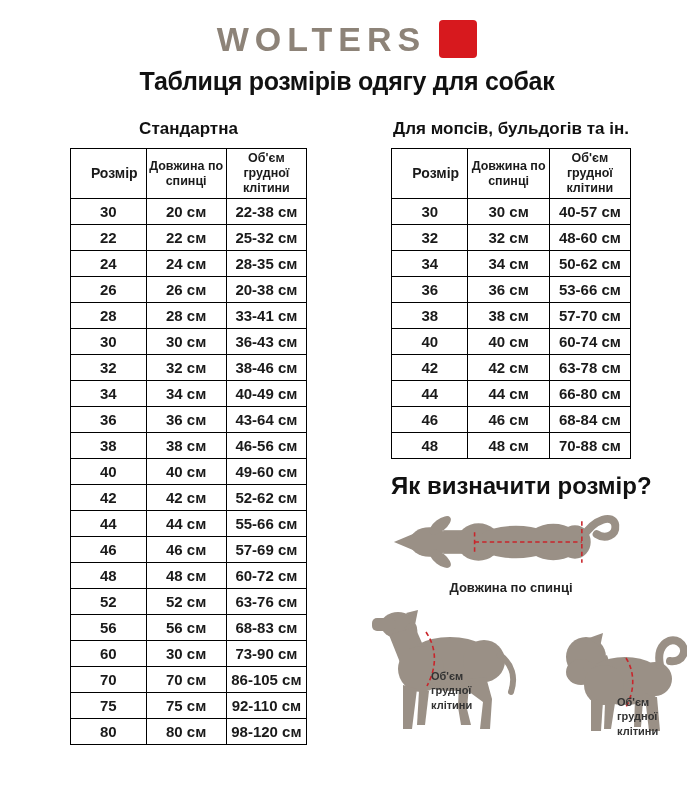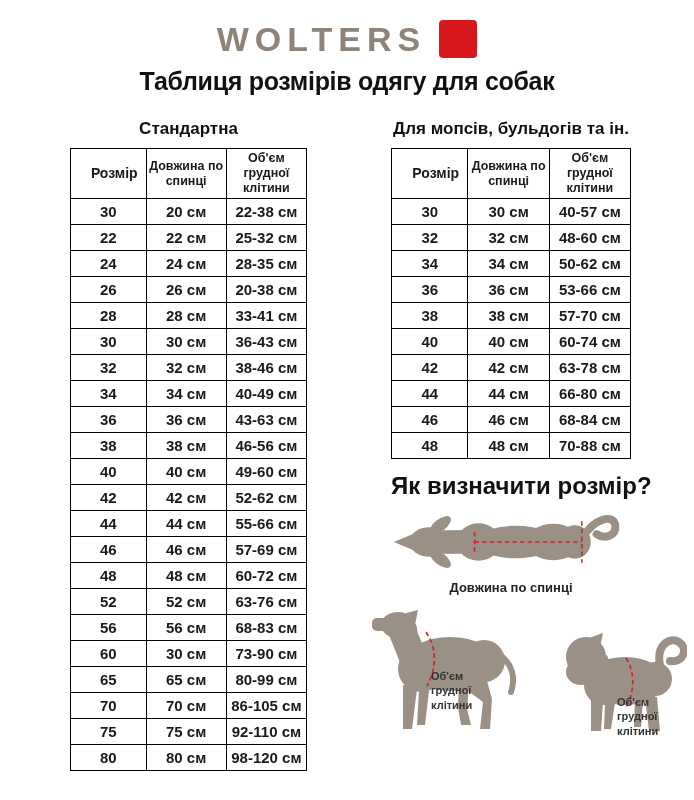--- a/index.html
+++ b/index.html
@@ -152,21 +152,21 @@
               <td>38-46 см</td>
             </tr>
             <tr>
               <td>34</td>
               <td>34 см</td>
               <td>40-49 см</td>
             </tr>
             <tr>
               <td>36</td>
               <td>36 см</td>
-              <td>43-63 см</td>
+              <td>43-64 см</td>
             </tr>
             <tr>
               <td>38</td>
               <td>38 см</td>
               <td>46-56 см</td>
             </tr>
             <tr>
               <td>40</td>
               <td>40 см</td>
               <td>49-60 см</td>
@@ -198,25 +198,20 @@
             </tr>
             <tr>
               <td>56</td>
               <td>56 см</td>
               <td>68-83 см</td>
             </tr>
             <tr>
               <td>60</td>
               <td>30 см</td>
               <td>73-90 см</td>
-            </tr>
-            <tr>
-              <td>65</td>
-              <td>65 см</td>
-              <td>80-99 см</td>
             </tr>
             <tr>
               <td>70</td>
               <td>70 см</td>
               <td>86-105 см</td>
             </tr>
             <tr>
               <td>75</td>
               <td>75 см</td>
               <td>92-110 см</td>

